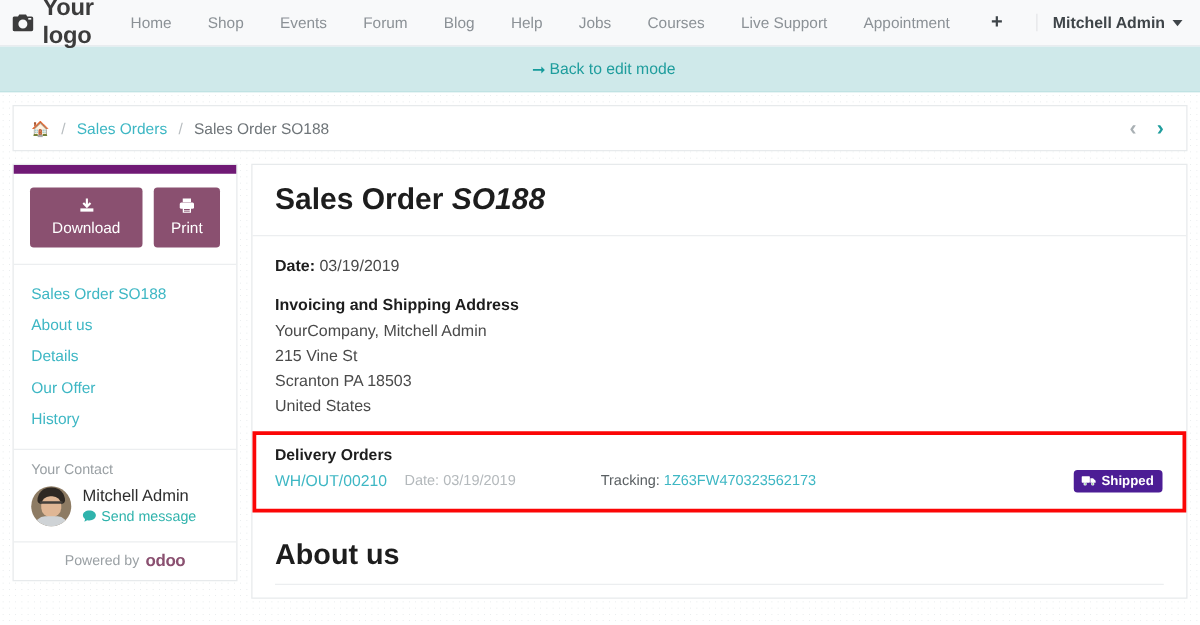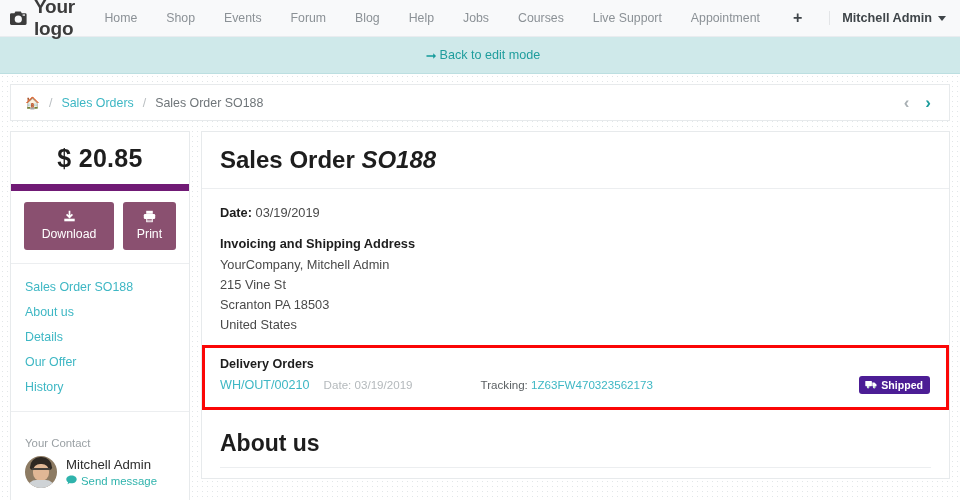--- a/index.html
+++ b/index.html
@@ -129,21 +129,21 @@
     border-top: 1px solid #eceef0;
     padding: 10px 0 12px 14px;
     display: flex; flex-direction: column;
   }
   .side-links a {
     color: #3eb7c4; text-decoration: none;
     font-size: 12.4px; padding: 5.5px 0;
   }
   .contact {
     border-top: 1px solid #eceef0;
-    padding: 25px 14px 12px;
+    padding: 10px 14px 12px;
   }
   .contact-title { font-size: 11.4px; color: #9aa0a4; margin-bottom: 7px; }
   .contact-row { display: flex; align-items: center; gap: 9px; }
   .avatar {
     width: 32px; height: 32px; border-radius: 50%;
     flex: none; overflow: hidden; position: relative;
     background: #8d7b63;
   }
   .avatar .hair { position:absolute; left:5px; top:1px; width:22px; height:13px; background:#2e2822; border-radius:11px 11px 3px 3px; }
   .avatar .face { position:absolute; left:8px; top:8px; width:16px; height:17px; background:#e0b795; border-radius:8px 8px 9px 9px; }
@@ -264,21 +264,20 @@
       <span class="chev prev">‹</span>
       <span class="chev next">›</span>
     </div>
   </div>
 
   <div class="layout">
 
     <div class="sidebar">
       <div class="card">
 
-        <div class="amount">$ 20.85</div>
 
         <div class="btn-row">
           <button class="btn">
             <span>
               <svg width="13" height="13" viewBox="0 0 13 13" aria-hidden="true">
                 <path d="M6.5 0.7 L6.5 6.1 M3.6 4.4 L6.5 7.3 L9.4 4.4" stroke="#fff" stroke-width="1.7" fill="none"></path>
                 <rect x="1.3" y="8.7" width="10.4" height="2.6" fill="#fff"></rect>
               </svg>
             </span>
             <span>Download</span>

